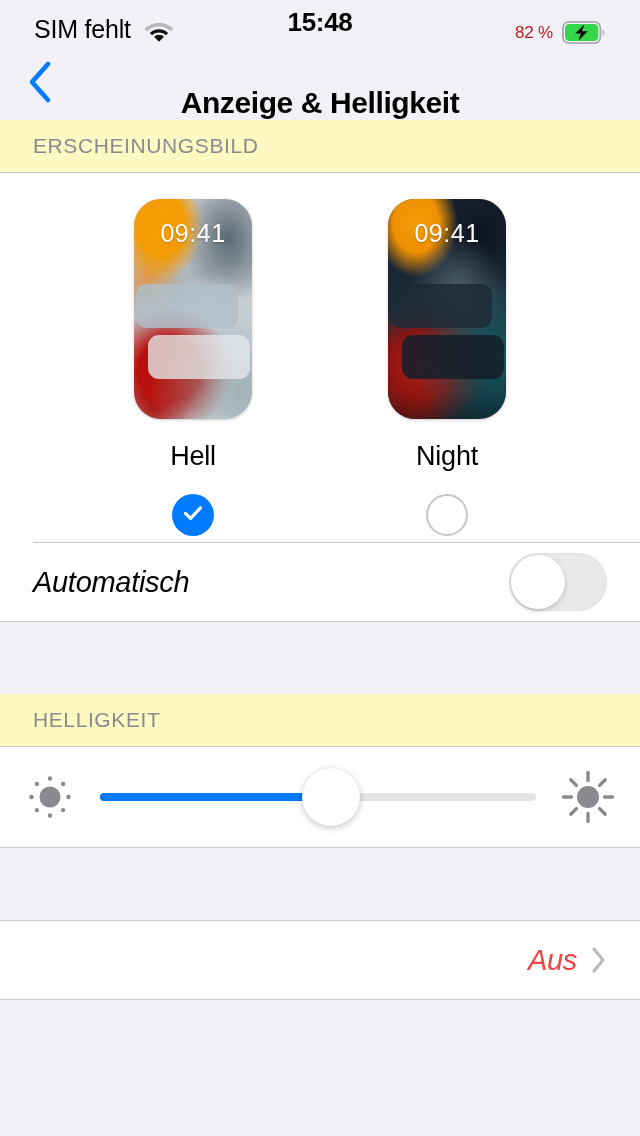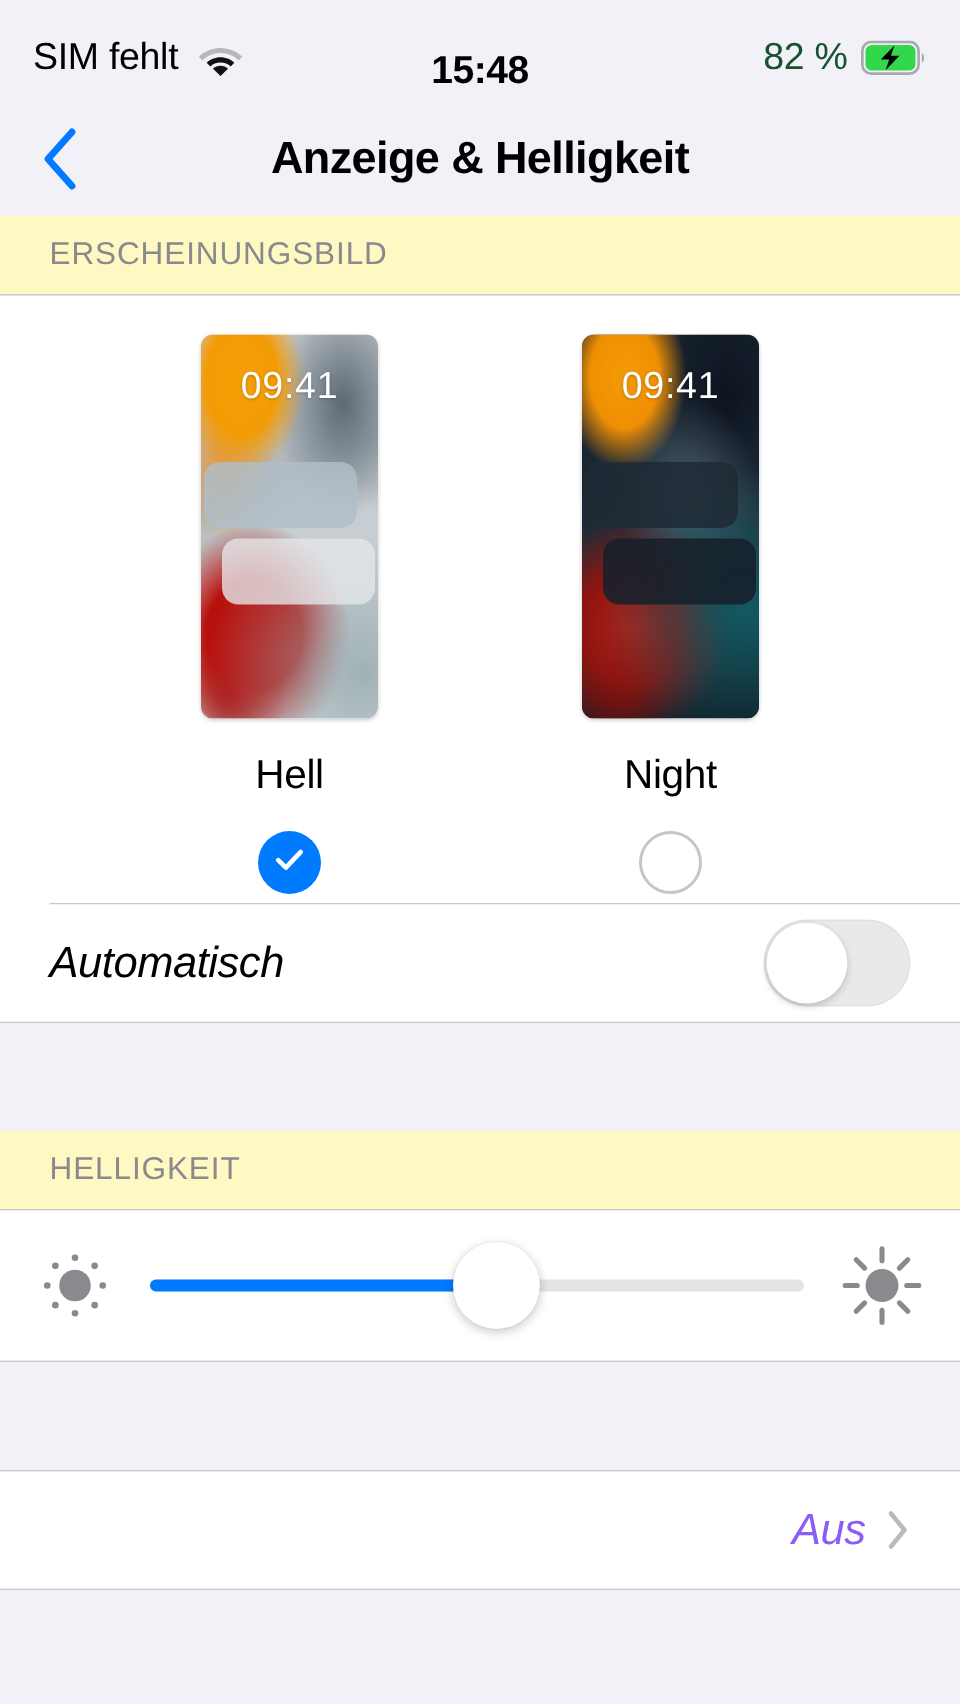--- a/index.html
+++ b/index.html
@@ -9,46 +9,45 @@
     background:#F2F1F7;
     -webkit-font-smoothing:antialiased;
     position:relative;
     overflow:hidden;
   }
 
   
   .statusbar{
     height:44px;
     display:flex;
-    align-items:flex-start;
-    padding:0 22px;
+    align-items:flex-end;
+    padding:0 34px;
     position:relative;
     background:#F2F1F7;
-    margin-top:24px;
   }
   .sb-left{ display:flex; align-items:center; gap:11px; }
   .sb-carrier{ font-size:25px; color:#000; letter-spacing:-0.2px; }
   .sb-center{
     position:absolute; left:0; right:0; top:0; height:44px;
     display:flex; align-items:center; justify-content:center;
     pointer-events:none;
   }
   .sb-time{ font-size:26px; font-weight:bold; color:#000; letter-spacing:-0.3px; }
   .sb-right{ margin-left:auto; display:flex; align-items:center; gap:9px; }
-  .sb-batt-text{ font-size:25px; color:#14532d; letter-spacing:-0.2px; }
+  .sb-batt-text{ font-size:17px; color:#b91c1c; letter-spacing:-0.2px; }
 
   .wifi-icon{ width:34px; height:24px; display:block; }
   .batt-icon{ width:44px; height:23px; display:block; }
 
   
   .navbar{
     height:76px;
     position:relative;
     display:flex;
-    align-items:center;
+    align-items:flex-end;
     background:#F2F1F7;
   }
   .back-btn{
     position:absolute; left:14px; top:50%; transform:translateY(-50%);
     width:52px; height:52px;
     display:flex; align-items:center; justify-content:center;
     cursor:pointer;
   }
   .back-btn svg{ width:26px; height:44px; display:block; }
   .nav-title{
@@ -86,22 +85,22 @@
     gap:136px;
   }
   .pv-col{
     display:flex;
     flex-direction:column;
     align-items:center;
     cursor:pointer;
   }
   .phone{
     width:118px;
-    height:256px;
-    border-radius:8px;
+    height:220px;
+    border-radius:27px;
     overflow:hidden;
     position:relative;
     box-shadow:0 1px 3px rgba(0,0,0,0.22);
   }
   .phone .wall{
     position:absolute; inset:0;
   }
   
   .wall-light{
     background:
@@ -174,21 +173,21 @@
   .row{
     height:78px;
     display:flex;
     align-items:center;
     padding:0 33px;
     background:#fff;
     font-style:italic;
   }
   .row-label{ font-size:29px; color:#000; letter-spacing:-0.3px; }
   .row-right{ margin-left:auto; display:flex; align-items:center; gap:14px; }
-  .row-value{ font-size:29px; color:#8b5cf6; letter-spacing:-0.3px;margin-left:20px; }
+  .row-value{ font-size:29px; color:#ef4444; letter-spacing:-0.3px;margin-left:20px; }
   .chev-right{ width:16px; height:28px; display:block; }
 
   .switch{
     width:98px; height:58px;
     border-radius:29px;
     background:#E9E9EB;
     position:relative;
     cursor:pointer;
     box-shadow:inset 0 0 0 1px rgba(0,0,0,0.035);
   }

